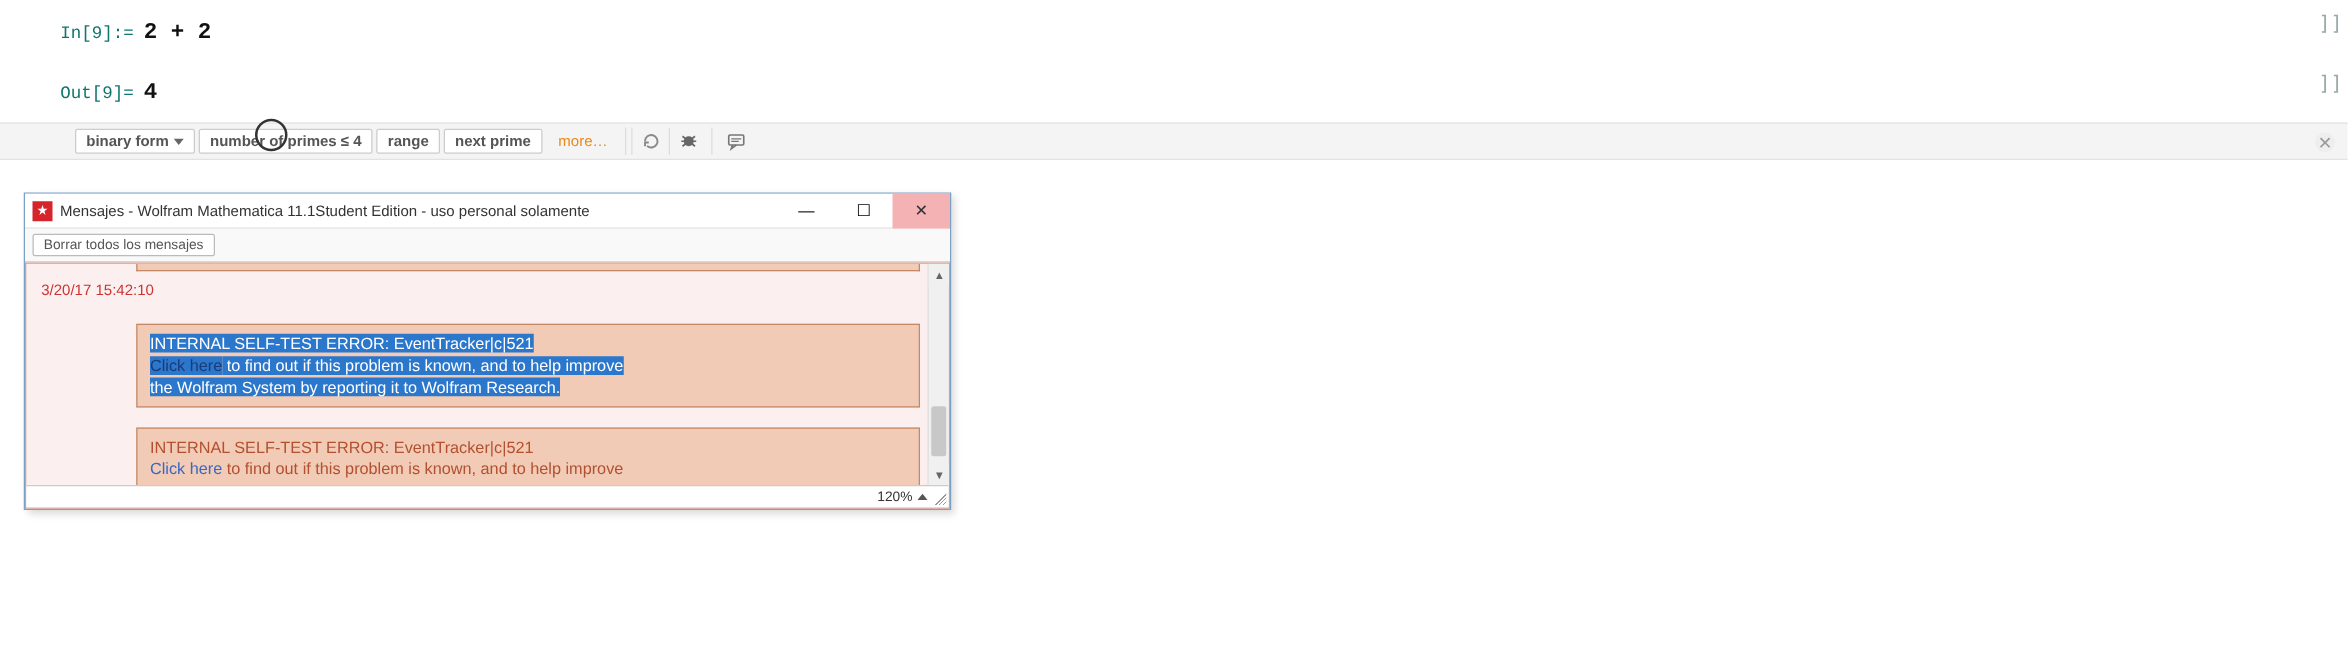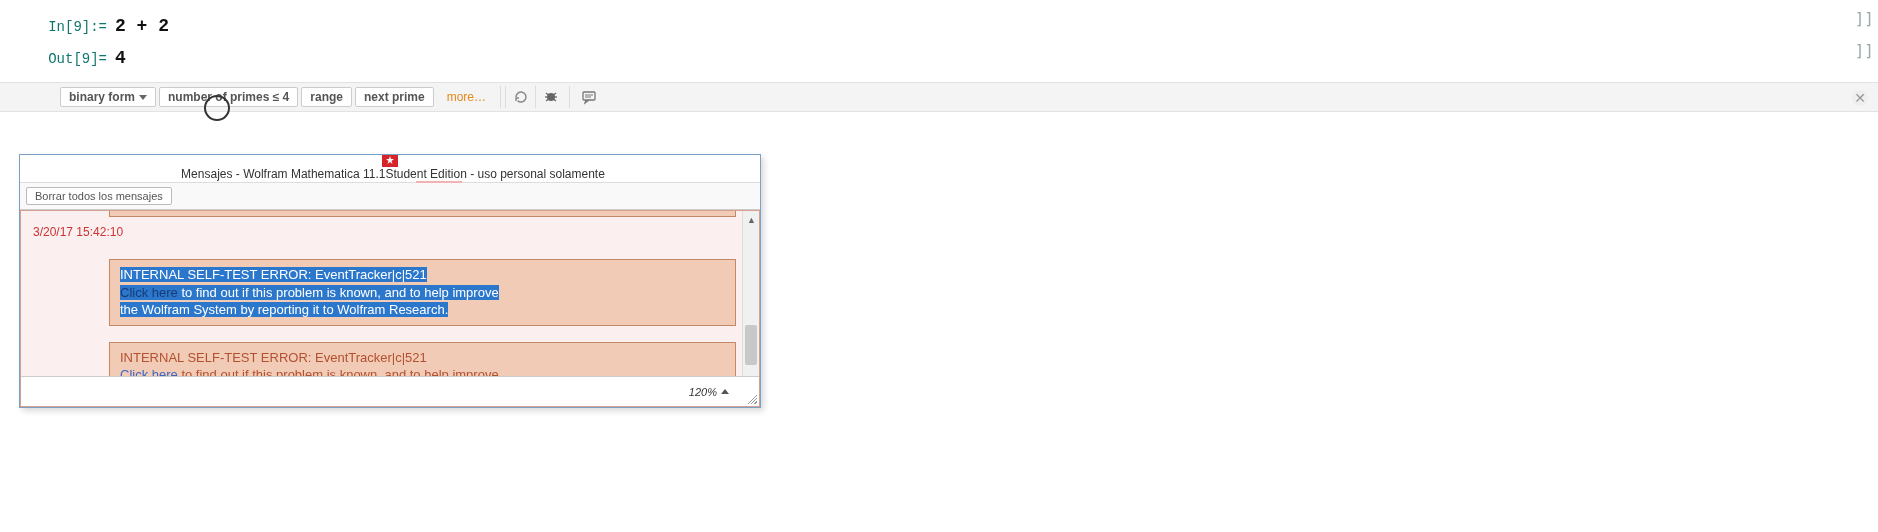--- a/index.html
+++ b/index.html
@@ -128,21 +128,20 @@
     display:flex;
     flex-direction:column;
   }
   .titlebar {
     height: 28px;
     background: #fff;
     display:flex;
     align-items:center;
     padding-left:6px;
     border-bottom:1px solid #ddd;
-    flex-direction:column;
   }
   .app-icon {
     width:16px;height:16px;
     background:#d6252a;
     display:flex;align-items:center;justify-content:center;
     margin-right:6px;
   }
   .app-icon svg { width:12px;height:12px; }
   .title-text { font-size:12px; color:#333; flex:1; }
   .win-btns { display:flex; }
@@ -223,32 +222,31 @@
   .msg-box.sel {
     position:relative;
   }
   .msg-box.sel .sel-span{
     background:#2b77cc;
     color:#fff;
   }
   .msg-box .link { color:#3a66c4; cursor:pointer; }
   .msg-box.sel .link.sel-span { color:#1a3a78; }
   .statusbar {
-    height:30px;
+    height:18px;
     position:absolute;
     left:0;right:0;bottom:0;
     background:#fff;
     border-top:1px solid #ccc;
     display:flex;
     justify-content:flex-end;
     align-items:center;
-    padding-right:30px;
+    padding-right:17px;
     font-size:11px;
     color:#333;
-    font-style:italic;
   }
   .zoom-caret{
     margin-left:4px;display:inline-block;
     width:0;height:0;
     border-left:4px solid transparent;
     border-right:4px solid transparent;
     border-bottom:5px solid #555;
   }
   .resize-grip{
     position:absolute;right:2px;bottom:2px;width:12px;height:12px;
@@ -265,21 +263,21 @@
 <body>
 
 <div class="notebook">
   <div class="cell-row">
     <div class="cell-label">In[9]:=</div>
     <div class="cell-content">2 + 2</div>
     <div class="br-stack" style="top:2px;">
         <span>]]</span>
       </div>
   </div>
-  <div class="cell-row" style="padding-bottom:14px;">
+  <div class="cell-row" style="padding-bottom:14px;margin-top:16px;">
     <div class="cell-label">Out[9]=</div>
     <div class="cell-content">4</div>
     <div class="br-stack" style="top:2px;">
         <span>]]</span>
       </div>
   </div>
 </div>
 
 <div class="suggestions-bar">
   <button class="sugg-btn dropdown">

